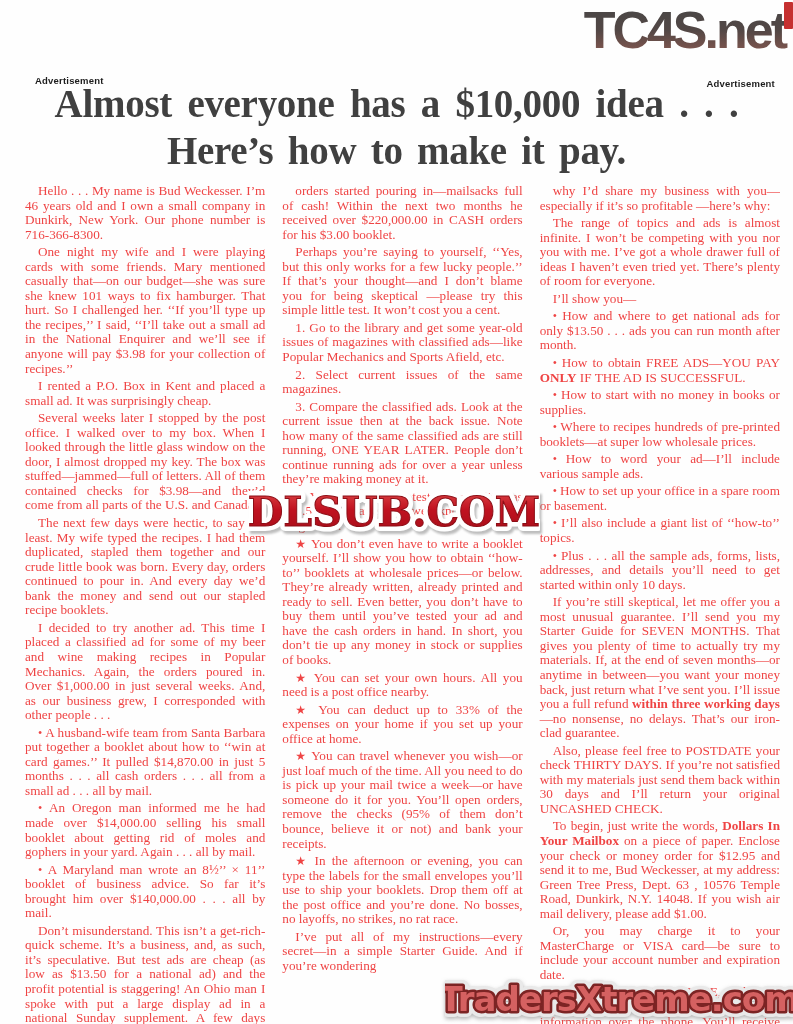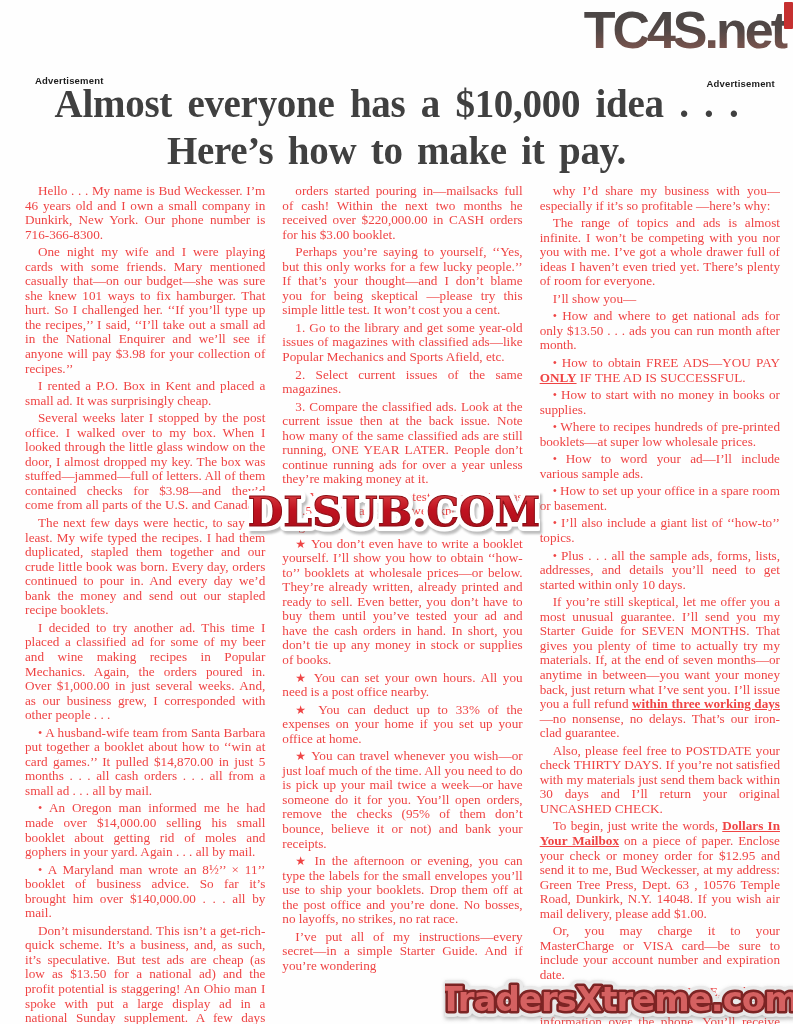--- a/index.html
+++ b/index.html
@@ -22,21 +22,21 @@
   .columns {
     position:absolute; left:25px; right:13px; top:181px; bottom:0;
     display:flex; gap:17px;
   }
   .column {
     flex:1; min-width:0; font-size:13.2px; line-height:14.55px;
     text-align:justify; color:#ef4444;
   }
   .column p { margin:0; padding-top:3px; text-indent:13px; }
   .column p .bullet { font-size:12px; }
-  .column .b { font-weight:bold;text-decoration:underline; }
+  .column .b { font-weight:bold; }
   .wm { position:absolute; pointer-events:none; }
   .wm-tc4s { top:0; right:4px; }
   .wm-dlsub { left:248px; top:484px; filter:drop-shadow(2px 3px 1px rgba(110,110,110,.45)); }
   .wm-traders { left:445px; top:974px; filter:drop-shadow(0 2px 2px rgba(110,110,110,.5)); }
   .corner-mark {
     position:absolute; top:2px; right:0; width:9px; height:27px;
     background:#c53030; border-radius:1px;
   }
   svg text { font-weight:bold; }
   .tc4s-text { font-family:"Liberation Sans", sans-serif; font-size:52px; letter-spacing:-3px; }

